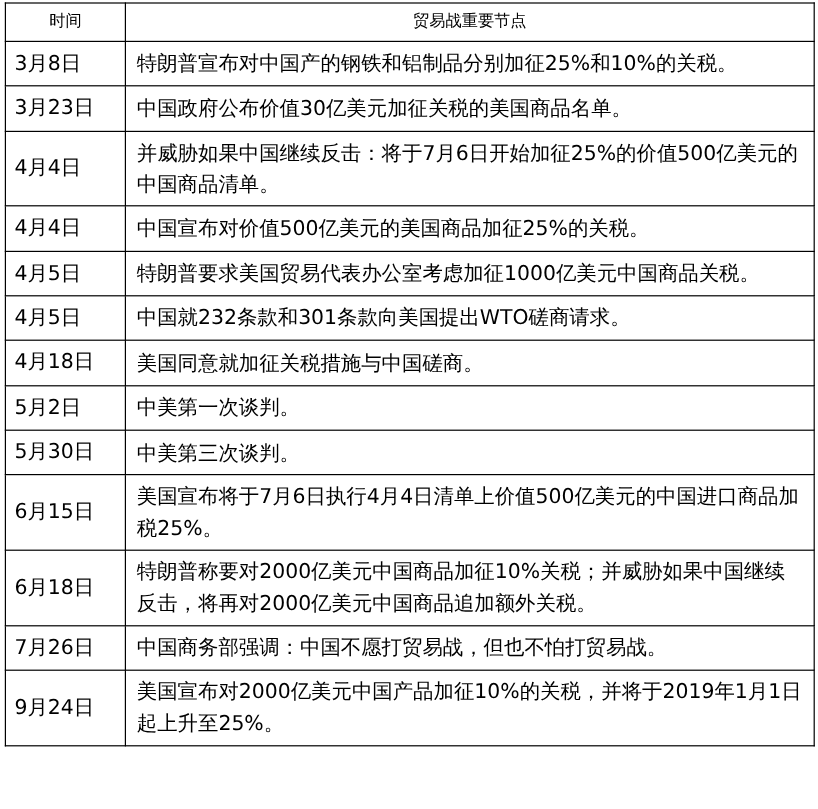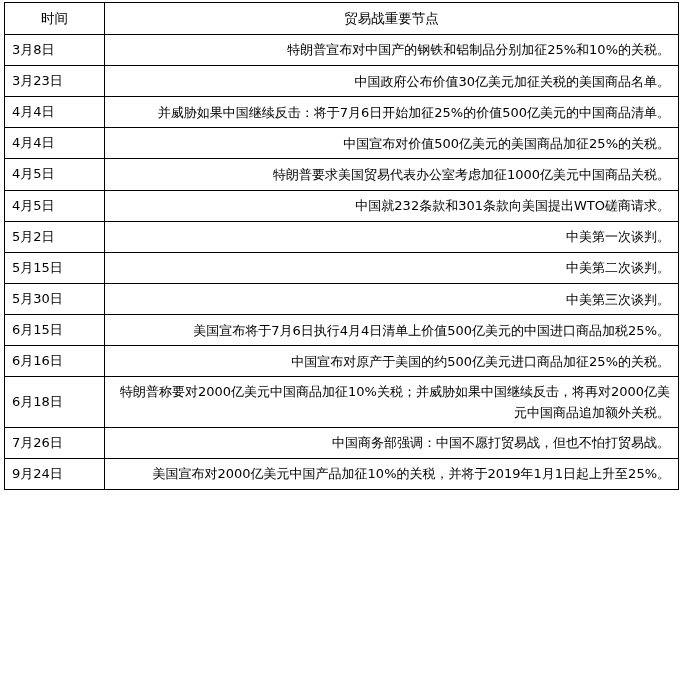--- a/index.html
+++ b/index.html
@@ -21,37 +21,37 @@
   table.trade-table {
     border-collapse: collapse;
     width: 674px;
     table-layout: fixed;
   }
   table.trade-table th,
   table.trade-table td {
     border: 1px solid #000000;
     vertical-align: middle;
     font-weight: normal;
-    font-size: 13px;
+    font-size: 17px;
     line-height: 1.55;
   }
   table.trade-table th {
     text-align: center;
     padding: 5px 4px;
     font-size: 13.5px;
   }
   col.col-date { width: 100px; }
   col.col-event { width: 574px; }
   td.date-cell {
     text-align: left;
     padding: 5px 0 5px 7px;
     white-space: nowrap;
   }
   td.event-cell {
-    text-align: right;
+    text-align: left;
     padding: 5px 8px 4px 9px;
   }
 </style>
 </head>
 <body>
 
 <div class="table-wrap">
   <table class="trade-table">
     <colgroup>
       <col class="col-date">
@@ -82,38 +82,34 @@
         </tr>
         <tr>
           <td class="date-cell">4月5日</td>
           <td class="event-cell">特朗普要求美国贸易代表办公室考虑加征1000亿美元中国商品关税。</td>
         </tr>
         <tr>
           <td class="date-cell">4月5日</td>
           <td class="event-cell">中国就232条款和301条款向美国提出WTO磋商请求。</td>
         </tr>
         <tr>
+          <td class="date-cell">4月18日</td>
+          <td class="event-cell">美国同意就加征关税措施与中国磋商。</td>
+        </tr>
+        <tr>
           <td class="date-cell">5月2日</td>
           <td class="event-cell">中美第一次谈判。</td>
-        </tr>
-        <tr>
-          <td class="date-cell">5月15日</td>
-          <td class="event-cell">中美第二次谈判。</td>
         </tr>
         <tr>
           <td class="date-cell">5月30日</td>
           <td class="event-cell">中美第三次谈判。</td>
         </tr>
         <tr>
           <td class="date-cell">6月15日</td>
           <td class="event-cell">美国宣布将于7月6日执行4月4日清单上价值500亿美元的中国进口商品加税25%。</td>
-        </tr>
-        <tr>
-          <td class="date-cell">6月16日</td>
-          <td class="event-cell">中国宣布对原产于美国的约500亿美元进口商品加征25%的关税。</td>
         </tr>
         <tr>
           <td class="date-cell">6月18日</td>
           <td class="event-cell">特朗普称要对2000亿美元中国商品加征10%关税；并威胁如果中国继续反击，将再对2000亿美元中国商品追加额外关税。</td>
         </tr>
         <tr>
           <td class="date-cell">7月26日</td>
           <td class="event-cell">中国商务部强调：中国不愿打贸易战，但也不怕打贸易战。</td>
         </tr>
         <tr>

